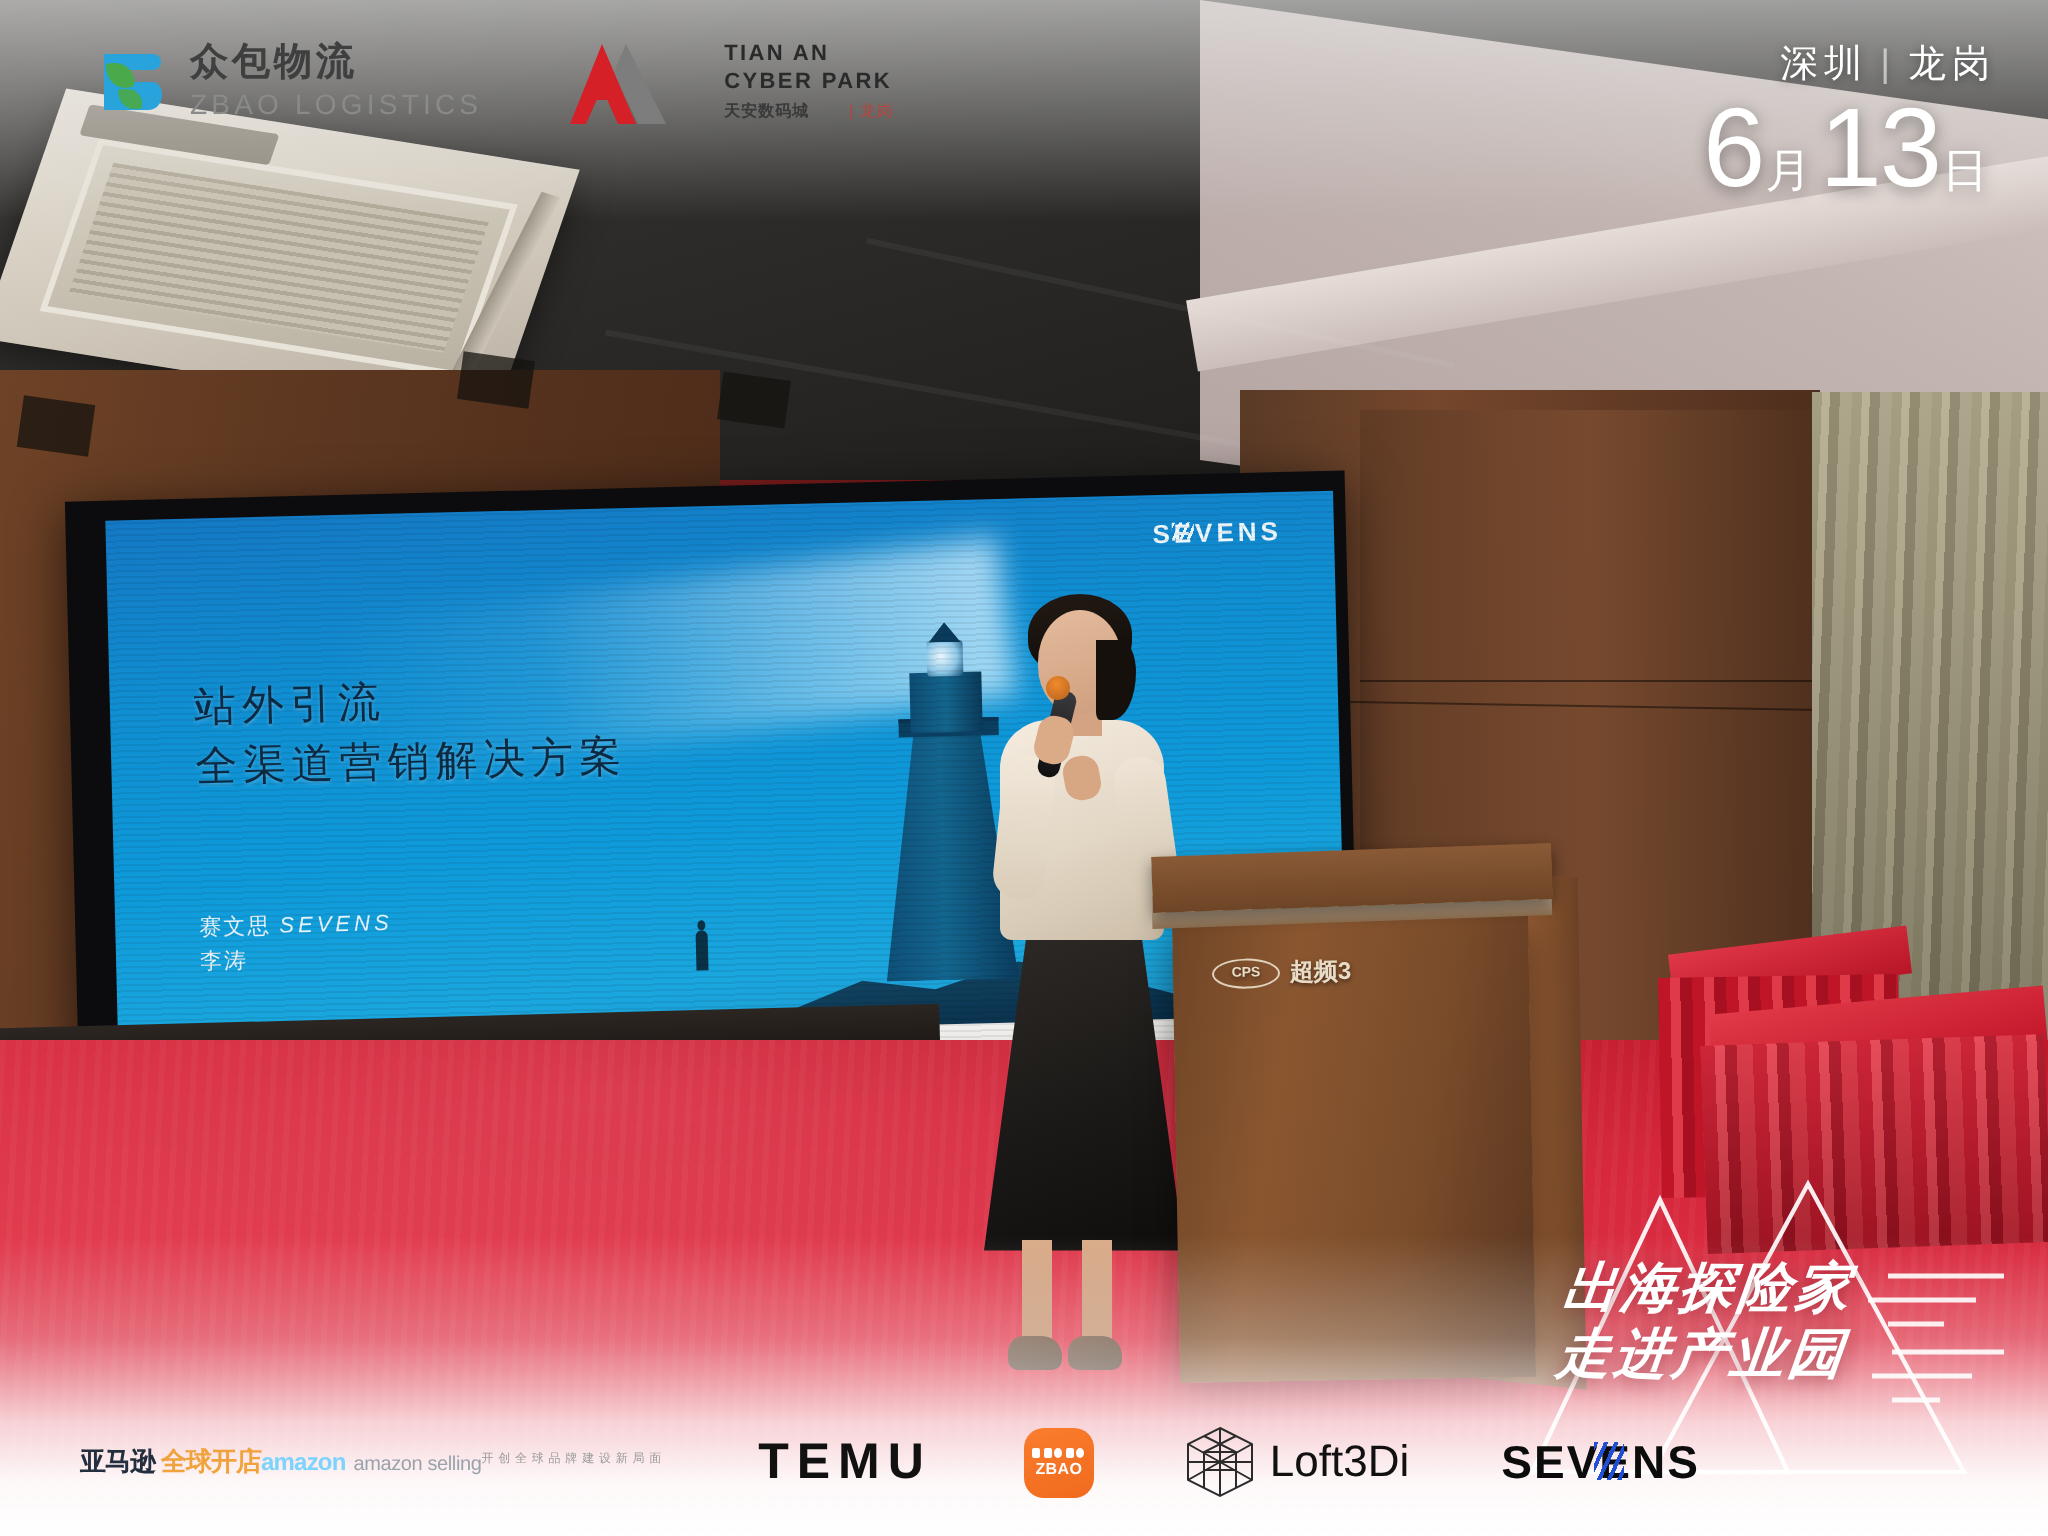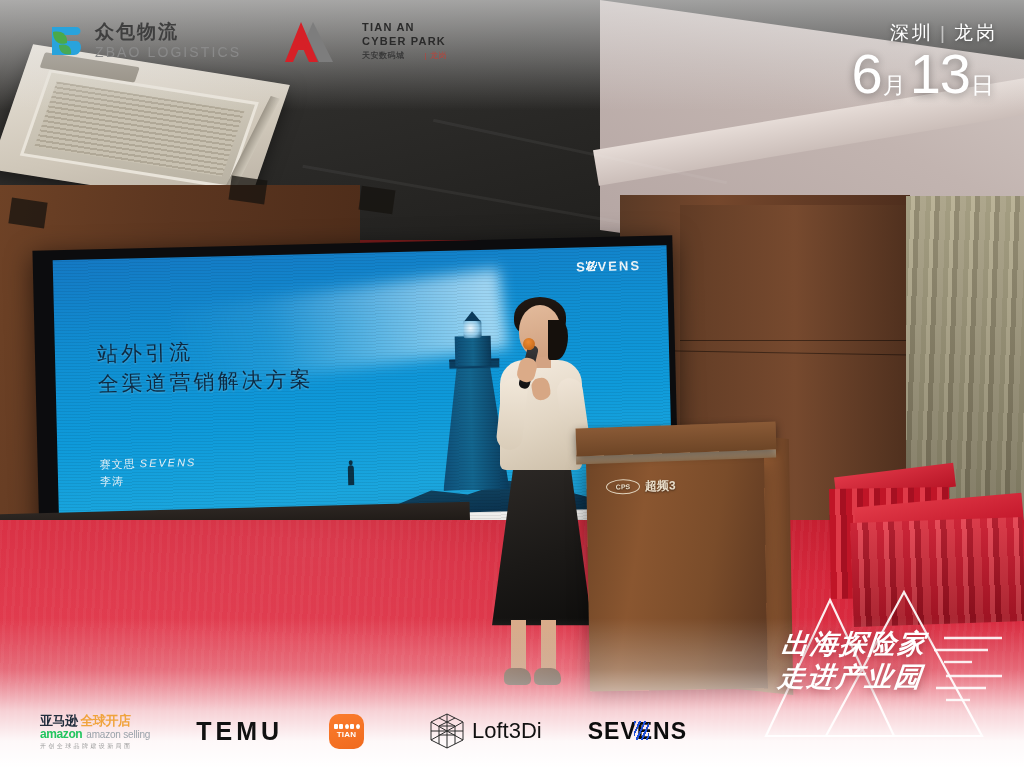--- a/index.html
+++ b/index.html
@@ -404,43 +404,43 @@
     font-size:27px; line-height:1.22; letter-spacing:2px;
     text-shadow:0 2px 10px rgba(120,20,30,.55);
     transform:skewX(-6deg);
   }
 
   
   .sponsors {
     position:absolute; left:0; bottom:14px; width:1024px; height:46px;
     display:flex; align-items:center; padding-left:40px; gap:46px;
   }
-  .sp-amazon { display:flex; flex-direction:column; align-items:flex-start; line-height:1; }
+  .sp-amazon { display:flex; align-items:flex-start; line-height:1; }
   .amz-cn { display:flex; align-items:baseline; gap:3px; }
   .amz-cn .dark { font-size:13px; font-weight:700; color:#232f3e; letter-spacing:-.5px; }
   .amz-cn .orange { font-size:13px; font-weight:700; color:#f0a33c; letter-spacing:-.5px; }
   .amz-en { display:flex; align-items:baseline; gap:4px; margin-top:1px; }
-  .amz-en .dark { font-size:12px; font-weight:700; color:#22c55e; letter-spacing:-.4px; }
+  .amz-en .dark { font-size:12px; font-weight:700; color:#7dd3fc; letter-spacing:-.4px; }
   .amz-en .gray { font-size:10px; color:#9aa2aa; letter-spacing:-.2px; }
   .amz-sub { font-size:6px; color:#9b9b9b; letter-spacing:2.4px; margin-top:3px; }
 
   .sp-shein { font-size:25px; font-weight:900; color:#111; letter-spacing:4px; }
 
   .sp-temu {
     width:35px; height:35px; border-radius:10px;
     background:linear-gradient(160deg,#fb7d2e,#f06a1e);
     display:flex; flex-direction:column; align-items:center; justify-content:center;
     gap:1px;
   }
   .temu-glyphs { display:flex; gap:1.5px; align-items:center; }
   .temu-g { width:4px; height:5px; background:#fff; border-radius:1px; }
   .temu-g.r { border-radius:50%; }
   .sp-temu .t-label { font-size:8px; font-weight:800; color:#fff; letter-spacing:.2px; }
 
-  .sp-loft { display:flex; align-items:center; gap:8px;margin-left:20px; }
+  .sp-loft { display:flex; align-items:center; gap:8px; }
   .loft-label { font-size:22px; color:#111; letter-spacing:0px; }
 
   .sp-sevens { position:relative; font-size:23px; font-weight:900; color:#0c0c0c; letter-spacing:1px; }
   .sp-sevens .slash {
     position:absolute; left:46px; top:3px; width:15px; height:19px;
     background:repeating-linear-gradient(115deg,#1f4fd6 0 2px,transparent 2px 4.6px);
   }
 </style>
 </head>
 <body>
@@ -645,21 +645,21 @@
       <div class="sp-shein">TEMU</div>
 
       <div class="sp-temu">
         <div class="temu-glyphs">
           <span class="temu-g"></span>
           <span class="temu-g"></span>
           <span class="temu-g r"></span>
           <span class="temu-g"></span>
           <span class="temu-g r"></span>
         </div>
-        <span class="t-label">TIAN</span>
+        <span class="t-label">ZBAO</span>
       </div>
 
       <div class="sp-loft">
         <svg width="34" height="36" viewBox="0 0 34 36">
           <g fill="none" stroke="#2b2b2b" stroke-width="1">
             <path d="M17 1 L33 9 V27 L17 35 L1 27 V9 Z"></path>
             <path d="M17 1 V35 M1 9 L33 27 M33 9 L1 27"></path>
             <path d="M9 5 L25 13 V31 M25 5 L9 13 V31"></path>
             <path d="M1 18 H33 M9 13 L25 13 M9 22 L25 22"></path>
           </g>

